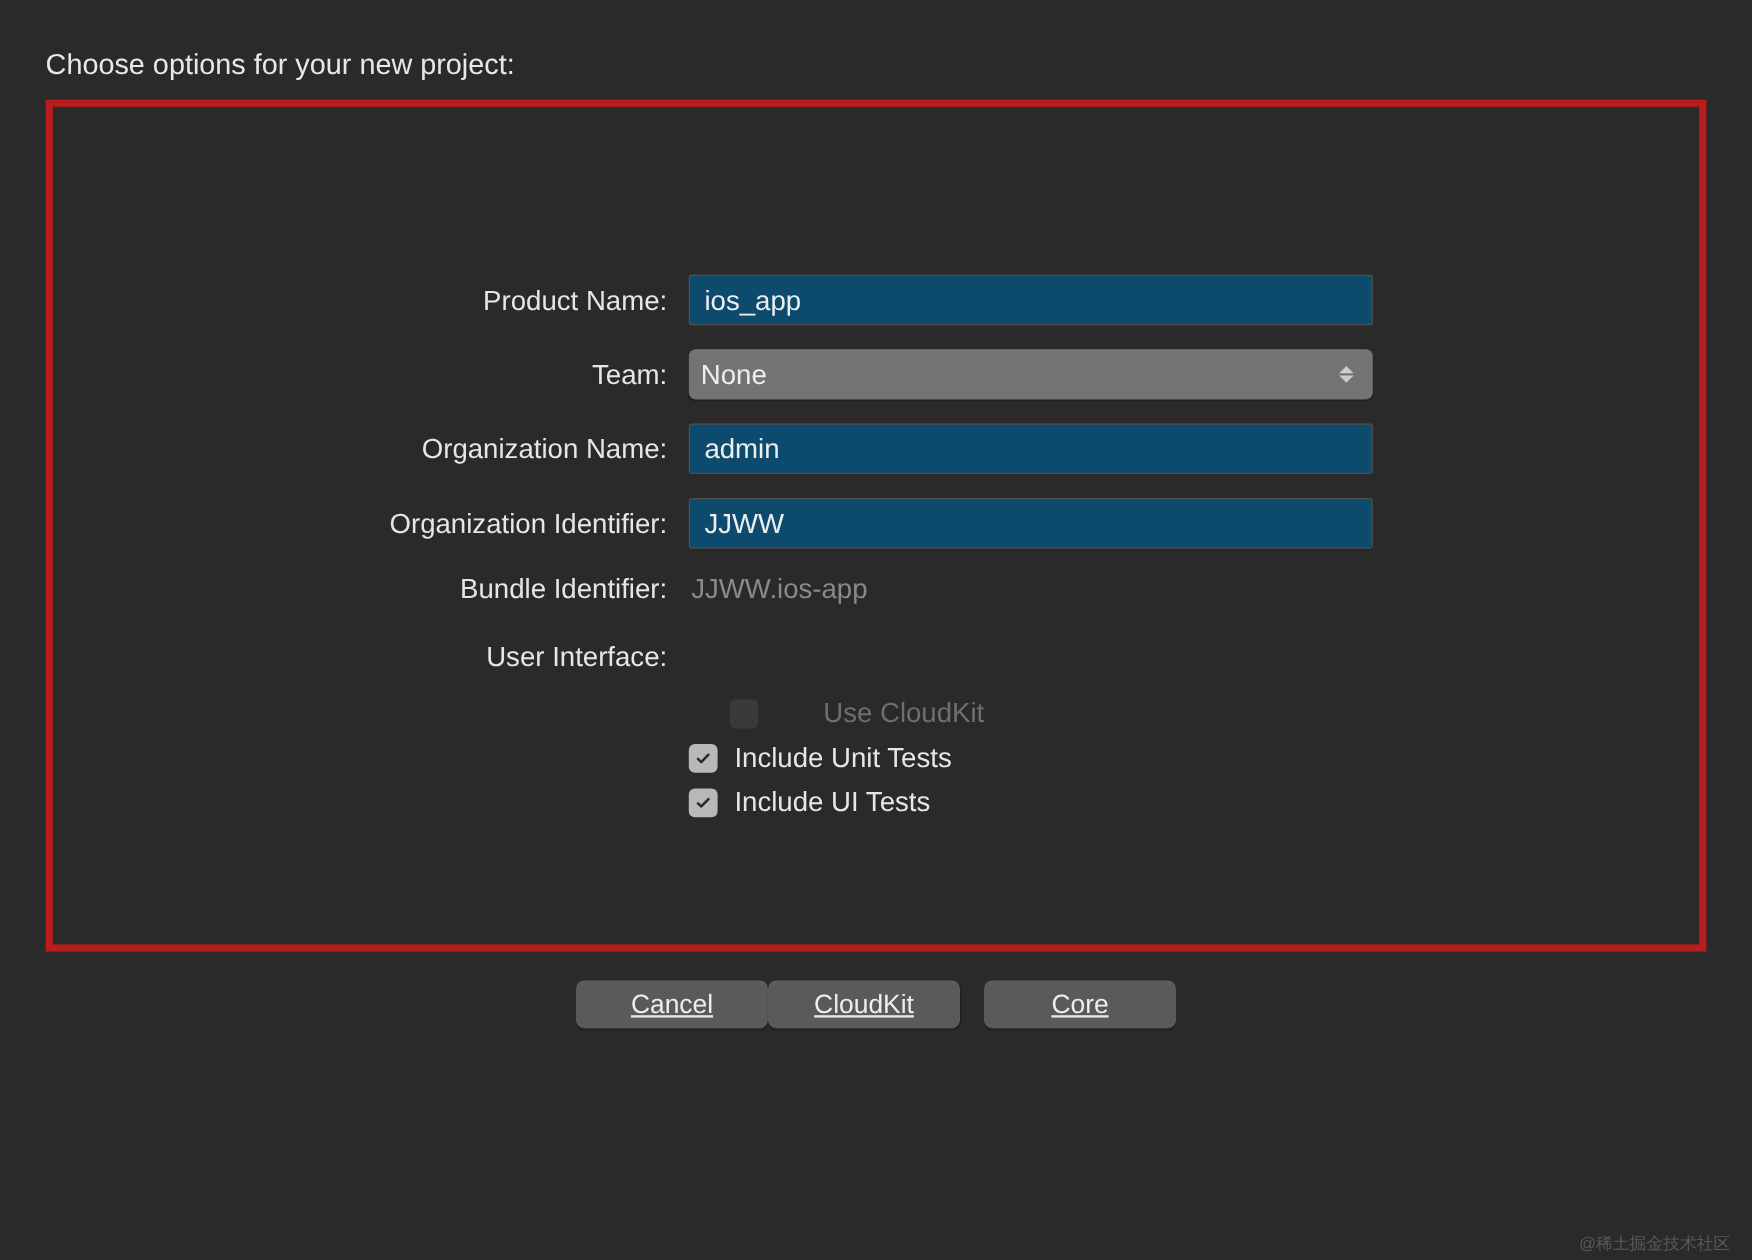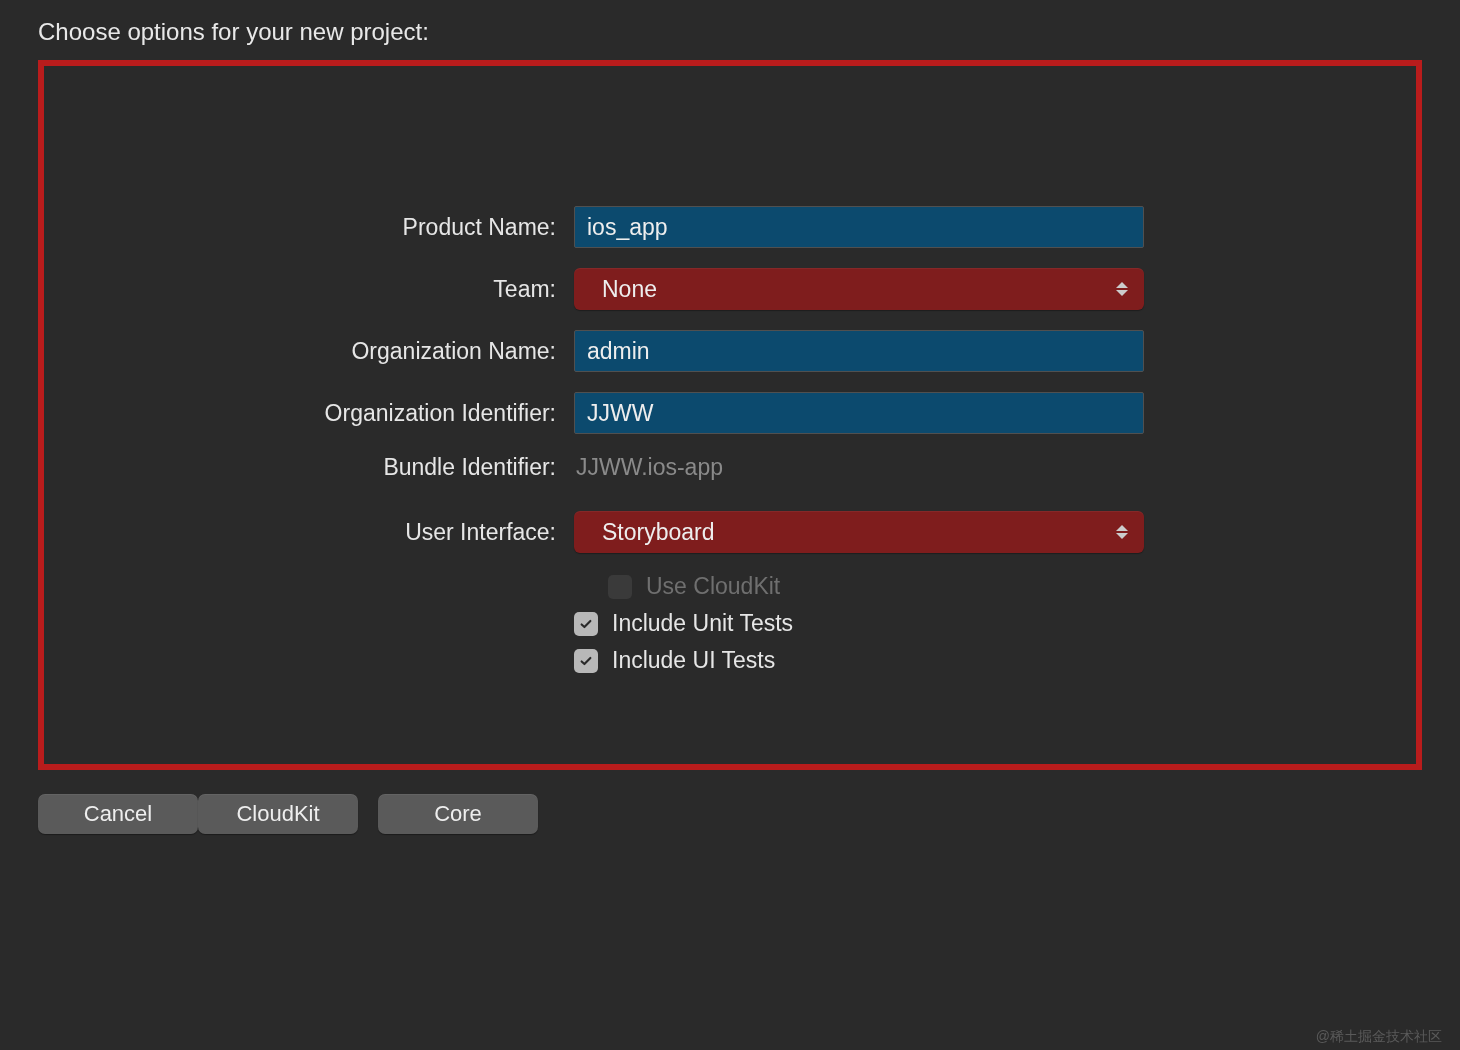--- a/index.html
+++ b/index.html
@@ -6,20 +6,21 @@
   body {
     background: #2a2a2a;
     font-family: -apple-system, "Helvetica Neue", Arial, sans-serif;
     width: 1460px;
     height: 1050px;
     overflow: hidden;
     color: #e8e8e8;
   }
   .window {
     padding: 18px 38px 0 38px;
+    margin-top: 23px;
   }
   .heading {
     font-size: 24px;
     font-weight: 400;
     color: #e8e8e8;
     margin-bottom: 14px;
   }
   .panel {
     border: 6px solid #b91c1c;
     background: #2a2a2a;
@@ -62,26 +63,26 @@
     outline: none;
   }
   .static-value {
     font-size: 23px;
     color: #8a8a8a;
     padding-left: 2px;
   }
   .select {
     width: 100%;
     height: 42px;
-    background: #7f1d1d;
+    background: #737373;
     border: none;
     border-radius: 6px;
     color: #eee;
     font-size: 23px;
-    padding: 0 28px;
+    padding: 0 10px;
     display: flex;
     align-items: center;
     position: relative;
     cursor: default;
     box-shadow: 0 1px 1px rgba(0,0,0,0.3), inset 0 1px 0 rgba(255,255,255,0.05);
   }
   .select .caret {
     position: absolute;
     right: 12px;
     top: 50%;
@@ -99,21 +100,21 @@
     border-right: 6px solid transparent;
   }
   .caret-up { border-bottom: 6px solid #ccc; }
   .caret-down { border-top: 6px solid #ccc; }
 
   .checkbox-row {
     display: flex;
     align-items: center;
     margin-bottom: 10px;
   }
-  .checkbox-row.indent { padding-left: 34px; }
+  .checkbox-row.indent { padding-left: 34px; gap: 40px; }
   .cbox {
     width: 24px;
     height: 24px;
     border-radius: 5px;
     margin-right: 14px;
     display: flex;
     align-items: center;
     justify-content: center;
     flex-shrink: 0;
   }
@@ -133,22 +134,23 @@
   }
   .checkmark svg { display:block; }
   .check-label {
     font-size: 23px;
     color: #e6e6e6;
   }
   .check-label.disabled { color: #6f6f6f; }
 
   .button-bar {
     display: flex;
-    justify-content: flex-start;
+    justify-content: center;
     padding: 24px 0 0 0;
+    text-decoration: underline;
   }
   .btn {
     height: 40px;
     min-width: 160px;
     padding: 0 26px;
     background: #5a5a5a;
     border: none;
     border-radius: 7px;
     color: #eee;
     font-size: 22px;
@@ -211,29 +213,20 @@
       <div class="row">
         <div class="label-col">Bundle Identifier:</div>
         <div class="field-col">
           <span class="static-value">JJWW.ios-app</span>
         </div>
       </div>
 
 
       <div class="row gap-before">
         <div class="label-col">User Interface:</div>
-        <div class="field-col">
-          <div class="select">
-            <span>Storyboard</span>
-            <span class="caret">
-              <span class="caret-up"></span>
-                <span class="caret-down"></span>
-            </span>
-          </div>
-        </div>
       </div>
 
       <div class="row tight" style="margin-top:18px;">
         <div class="label-col"></div>
         <div class="field-col">
           <div class="checkbox-row indent">
             <div class="cbox disabled"></div>
             <span class="check-label disabled">Use CloudKit</span>
           </div>
           <div class="checkbox-row">

